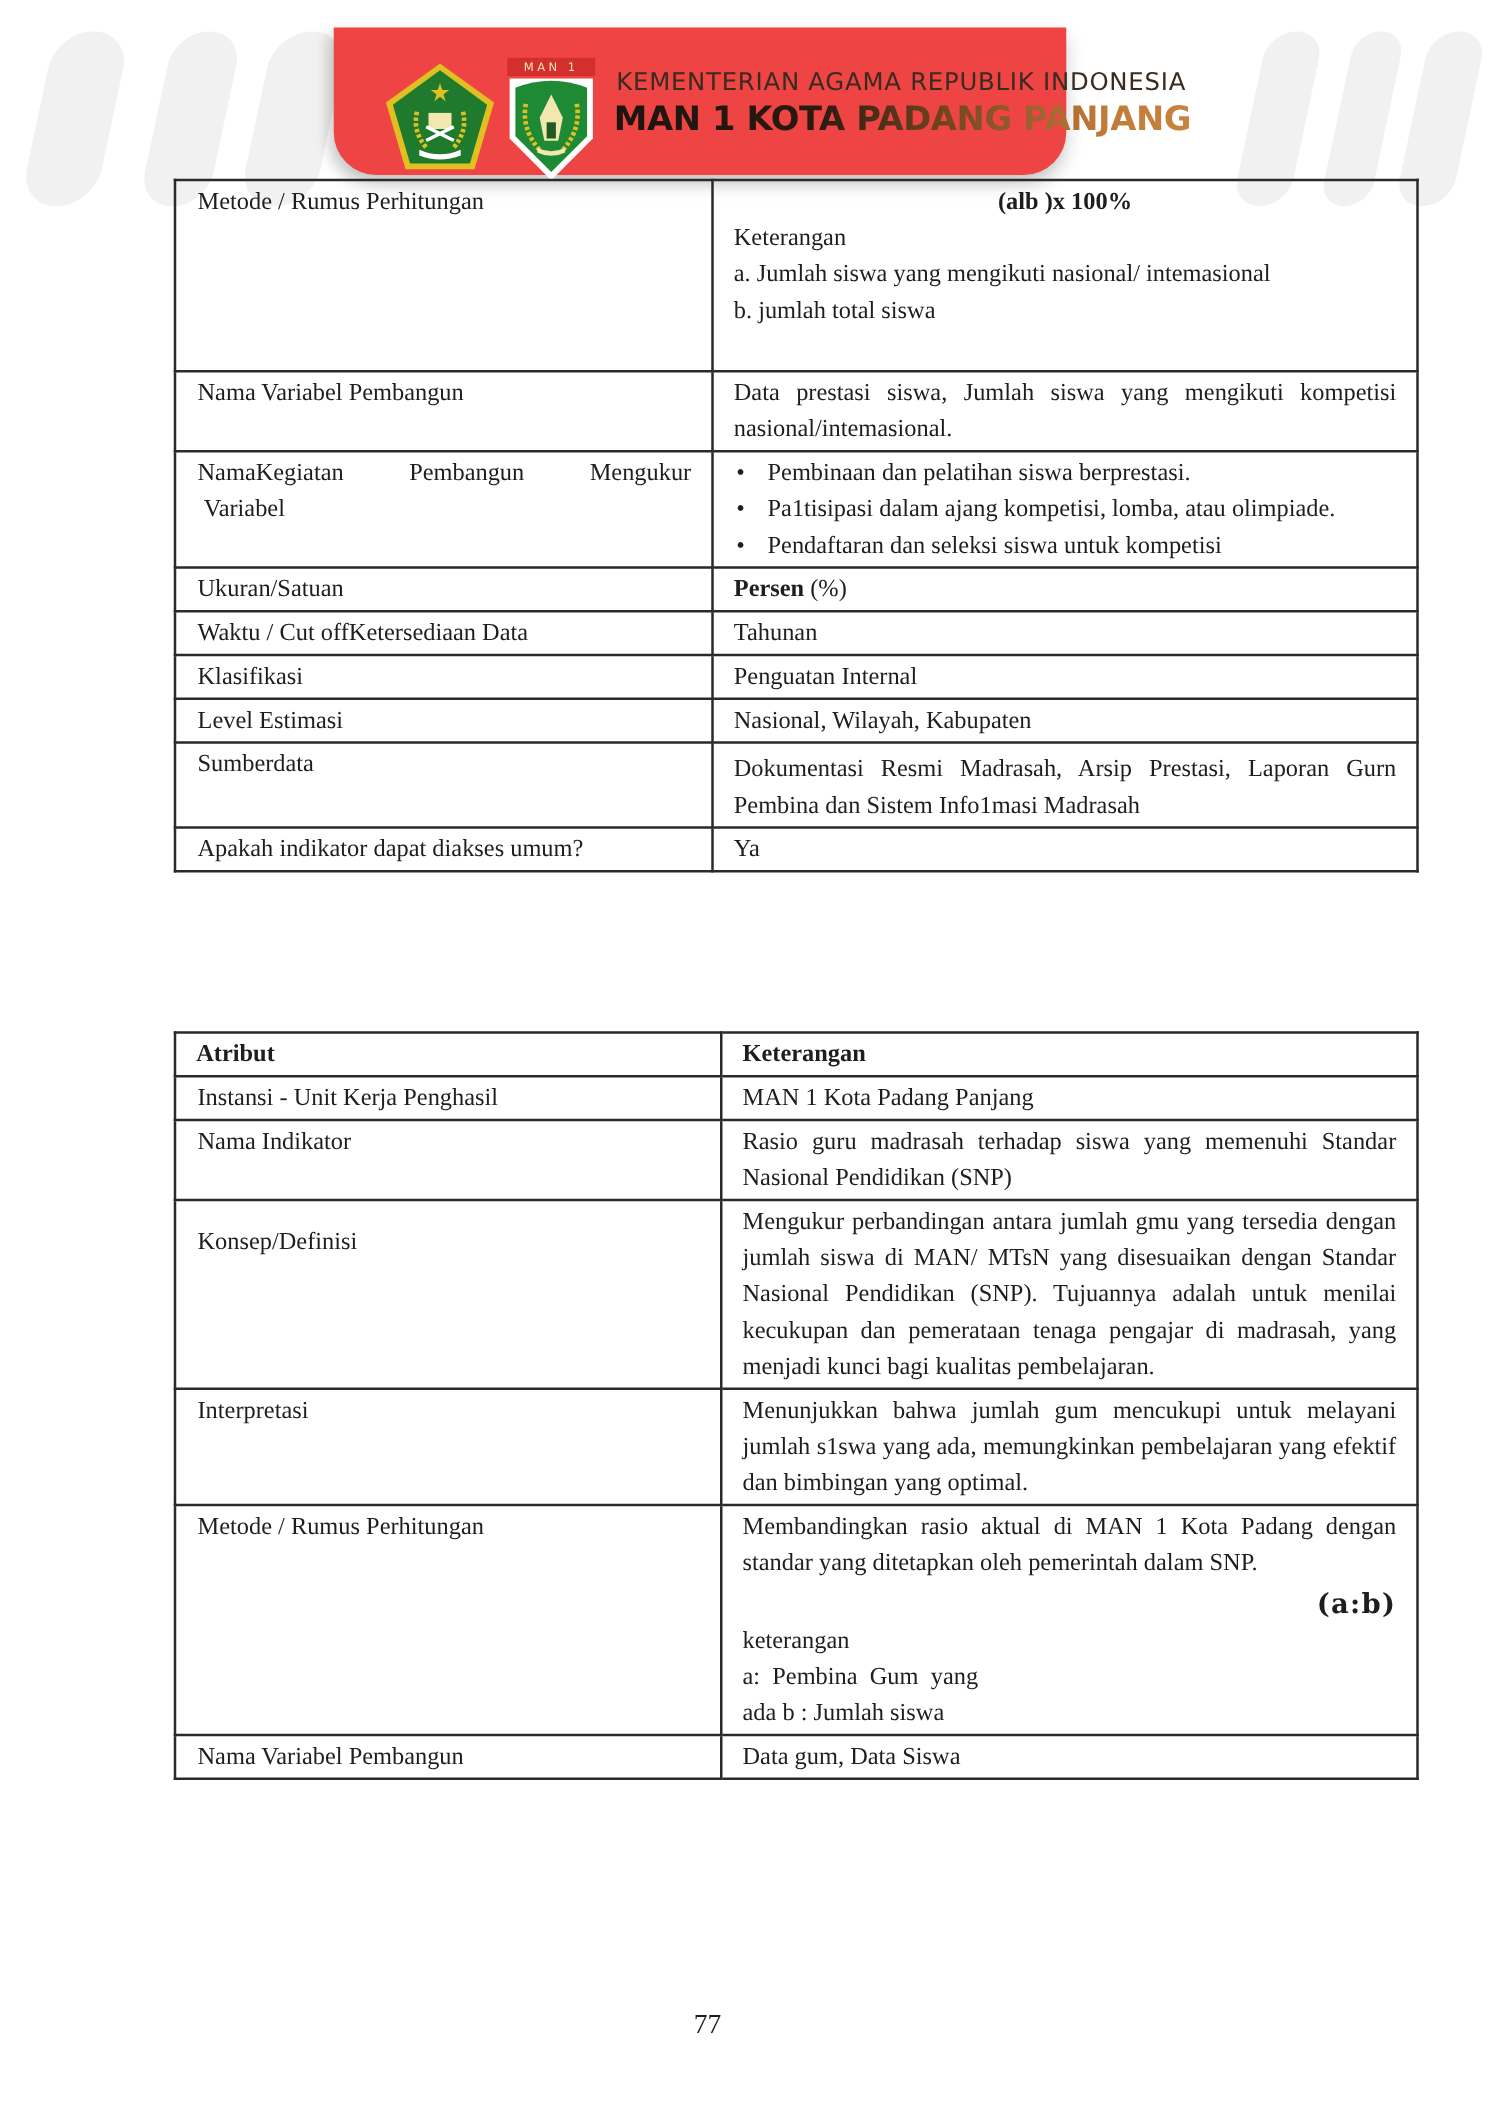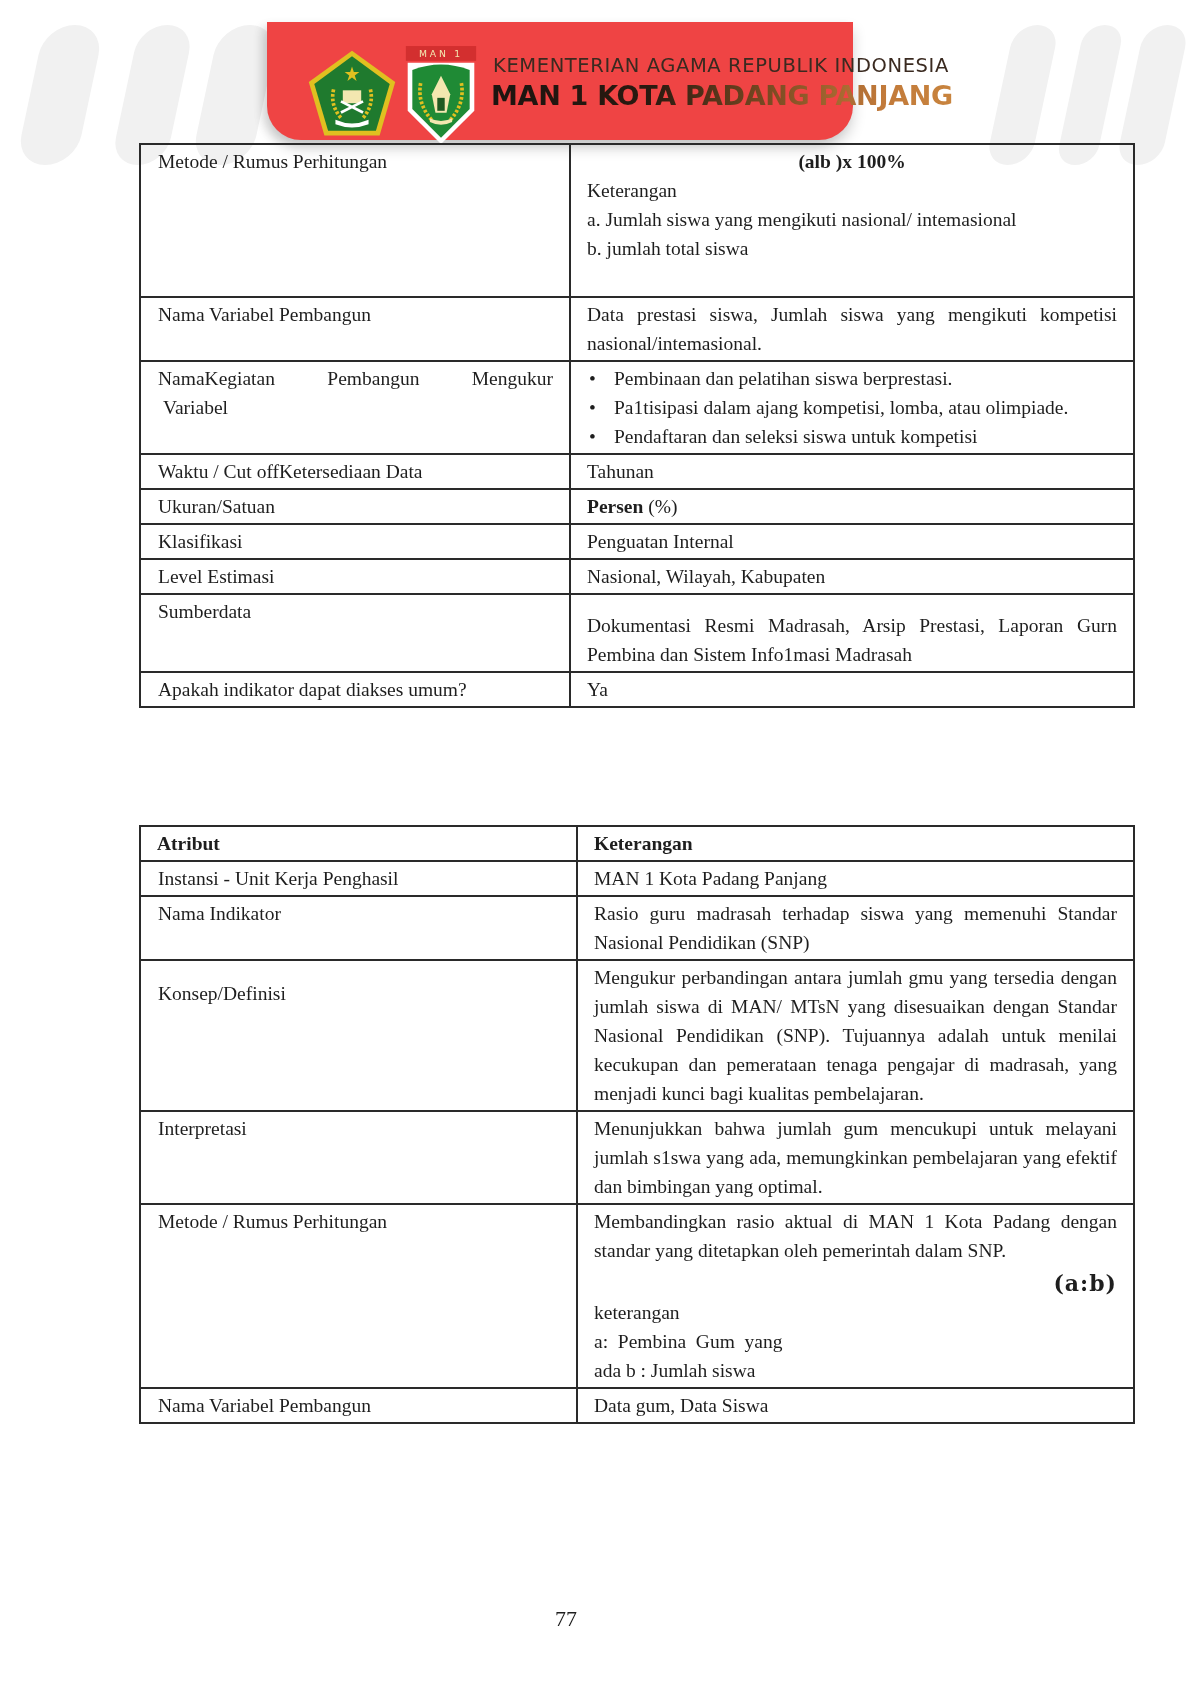--- a/index.html
+++ b/index.html
@@ -142,38 +142,38 @@
     </td>
     <td class="col-right">
       <ul class="bullets">
         <li><span class="dot">•</span><span>Pembinaan dan pelatihan siswa berprestasi.</span></li>
         <li><span class="dot">•</span><span>Pa1tisipasi dalam ajang kompetisi, lomba, atau olimpiade.</span></li>
         <li><span class="dot">•</span><span>Pendaftaran dan seleksi siswa untuk kompetisi</span></li>
       </ul>
     </td>
   </tr>
   <tr>
+    <td class="col-left">Ukuran/Satuan</td>
+    <td class="col-right"><b>Persen</b><span> (%)</span></td>
+  </tr>
+  <tr>
     <td class="col-left">Waktu / Cut offKetersediaan Data</td>
     <td class="col-right">Tahunan</td>
   </tr>
   <tr>
-    <td class="col-left">Ukuran/Satuan</td>
-    <td class="col-right"><b>Persen</b><span> (%)</span></td>
-  </tr>
-  <tr>
     <td class="col-left">Klasifikasi</td>
     <td class="col-right">Penguatan Internal</td>
   </tr>
   <tr>
     <td class="col-left">Level Estimasi</td>
     <td class="col-right">Nasional, Wilayah, Kabupaten</td>
   </tr>
   <tr>
     <td class="col-left">Sumberdata</td>
-    <td class="col-right" style="padding-top:16px">Dokumentasi Resmi Madrasah, Arsip Prestasi, Laporan Gurn Pembina dan Sistem Info1masi Madrasah</td>
+    <td class="col-right" style="padding-top:6px">Dokumentasi Resmi Madrasah, Arsip Prestasi, Laporan Gurn Pembina dan Sistem Info1masi Madrasah</td>
   </tr>
   <tr>
     <td class="col-left">Apakah indikator dapat diakses umum?</td>
     <td class="col-right">Ya</td>
   </tr>
 </tbody>
   </table>
 
 <table class="doc" id="table2">
   <colgroup>

